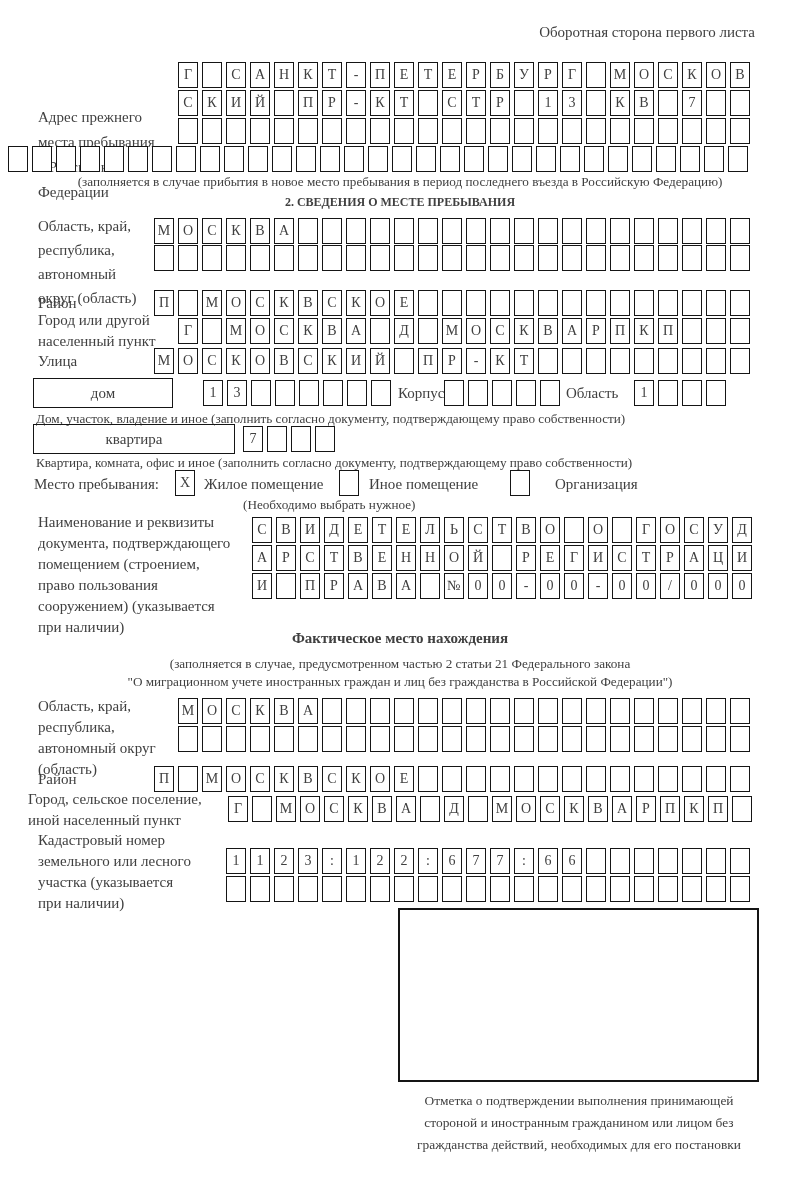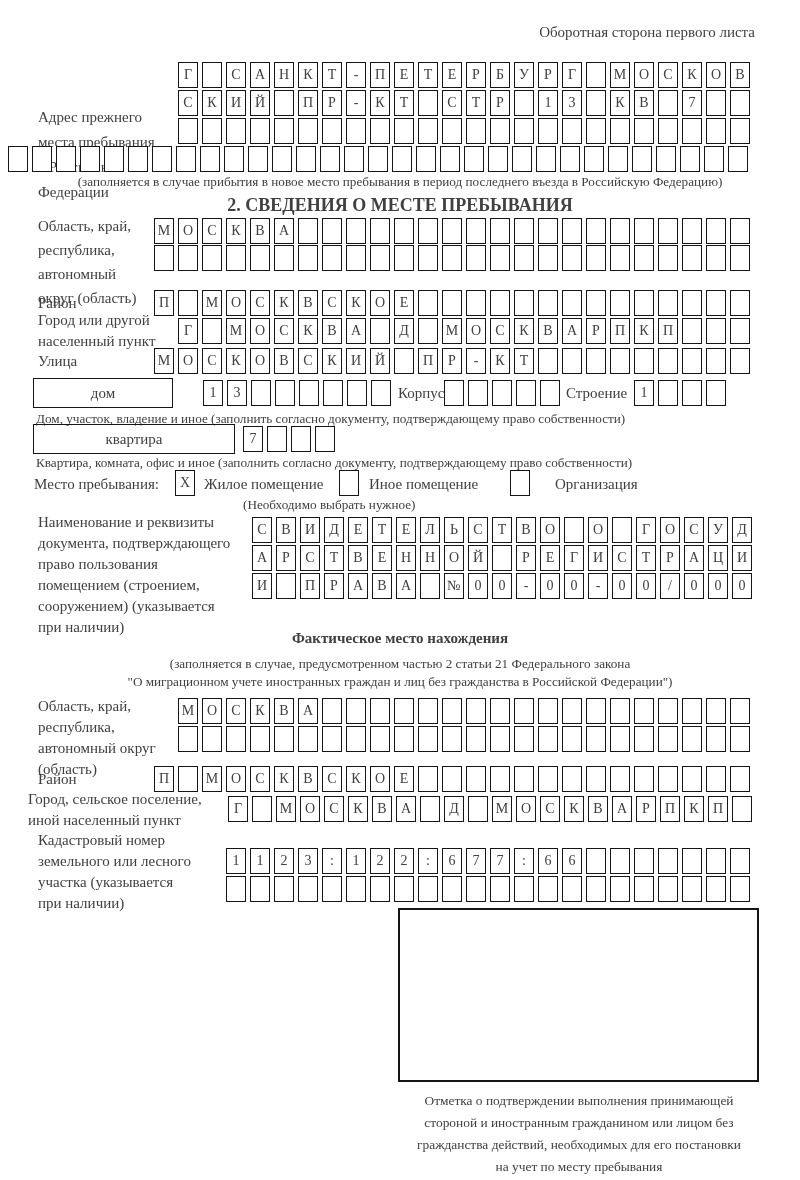--- a/index.html
+++ b/index.html
@@ -3,21 +3,21 @@
 <meta charset="utf-8">
 <style>
   html,body{margin:0;padding:0;background:#e8e8e8;}
   .page{position:relative;width:800px;height:1180px;background:#ffffff;
         font-family:"Liberation Serif", serif;color:#404040;overflow:hidden;}
   .abs{position:absolute;}
   .lbl{font-size:15px;line-height:24px;}
   .lbl.tight div{line-height:21px;}
   .note{font-size:13.2px;}
   .center{left:0;width:800px;text-align:center;}
-  .heading{font-weight:bold;font-size:18px;}
+  .heading{font-weight:bold;font-size:12px;}
   .cellrow{display:flex;gap:4px;}
   .cell{box-sizing:border-box;width:20px;height:26px;border:1.7px solid #151515;
         display:flex;align-items:center;justify-content:center;
         font-size:14px;background:#fff;}
   .bigbox{box-sizing:border-box;height:30px;border:1.7px solid #151515;
         display:flex;align-items:center;justify-content:center;font-size:15px;}
   .stampbox{box-sizing:border-box;border:2px solid #151515;background:#fff;}
   .capcenter{text-align:center;font-size:13.4px;line-height:22px;}
 </style>
 </head>
@@ -310,21 +310,21 @@
       <span class="cell"></span>
     </div>
   <div class="abs lbl" style="left:398px;top:381px;">Корпус</div>
   <div class="abs cellrow" style="left:444px;top:380px;">
       <span class="cell"></span>
       <span class="cell"></span>
       <span class="cell"></span>
       <span class="cell"></span>
       <span class="cell"></span>
     </div>
-  <div class="abs lbl" style="left:566px;top:381px;">Строение</div>
+  <div class="abs lbl" style="left:566px;top:381px;">Область</div>
   <div class="abs cellrow" style="left:634px;top:380px;">
       <span class="cell">1</span>
       <span class="cell"></span>
       <span class="cell"></span>
       <span class="cell"></span>
     </div>
   <div class="abs note" style="left:36px;top:411px;">Дом, участок, владение и иное (заполнить согласно документу, подтверждающему право собственности)</div>
 
   <div class="abs bigbox" style="left:33px;top:424px;width:202px;">квартира</div>
   <div class="abs cellrow" style="left:243px;top:426px;">
@@ -340,22 +340,22 @@
   <div class="abs lbl" style="left:204px;top:472px;">Жилое помещение</div>
   <div class="abs cell" style="left:339px;top:470px;"></div>
   <div class="abs lbl" style="left:369px;top:472px;">Иное помещение</div>
   <div class="abs cell" style="left:510px;top:470px;"></div>
   <div class="abs lbl" style="left:555px;top:472px;">Организация</div>
   <div class="abs note" style="left:243px;top:497px;">(Необходимо выбрать нужное)</div>
 
   <div class="abs lbl tight" style="left:38px;top:512px;">
       <div>Наименование и реквизиты</div>
       <div>документа, подтверждающего</div>
+      <div>помещением (строением,</div>
       <div>право пользования</div>
-      <div>помещением (строением,</div>
       <div>сооружением) (указывается</div>
       <div>при наличии)</div>
     </div>
   <div class="abs cellrow" style="left:252px;top:517px;">
       <span class="cell">С</span>
       <span class="cell">В</span>
       <span class="cell">И</span>
       <span class="cell">Д</span>
       <span class="cell">Е</span>
       <span class="cell">Т</span>
@@ -596,16 +596,15 @@
       <span class="cell"></span>
       <span class="cell"></span>
       <span class="cell"></span>
     </div>
 
   <div class="abs stampbox" style="left:398px;top:908px;width:361px;height:174px;"></div>
   <div class="abs capcenter" style="left:393px;top:1090px;width:372px;">
       <div>Отметка о подтверждении выполнения принимающей</div>
       <div>стороной и иностранным гражданином или лицом без</div>
       <div>гражданства действий, необходимых для его постановки</div>
-      <div>на учет по месту пребывания</div>
     </div>
 
 </div>
 
 </body></html>

